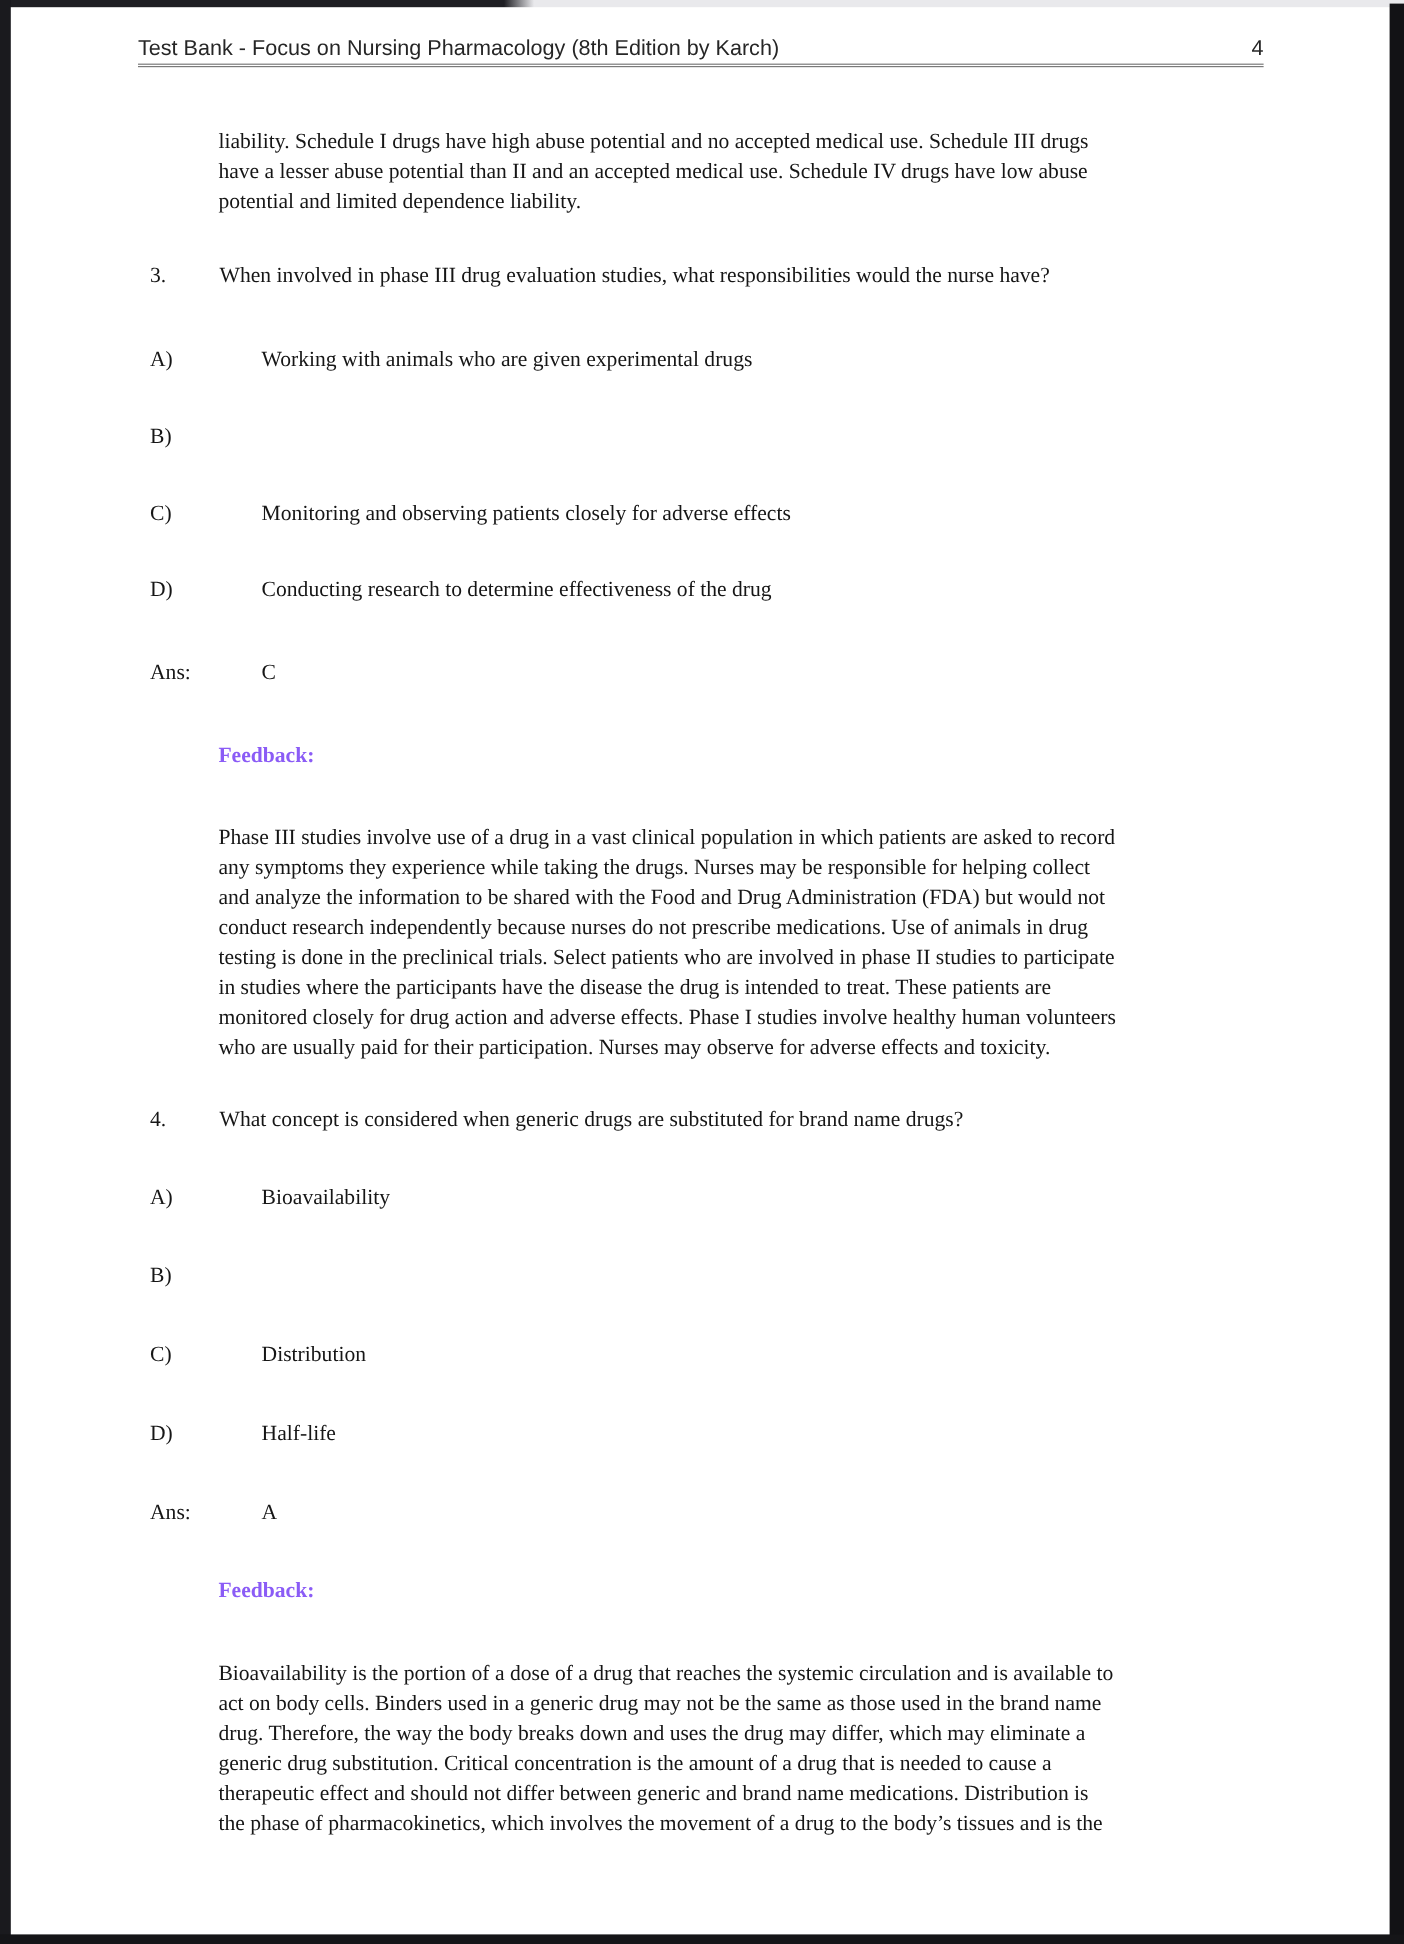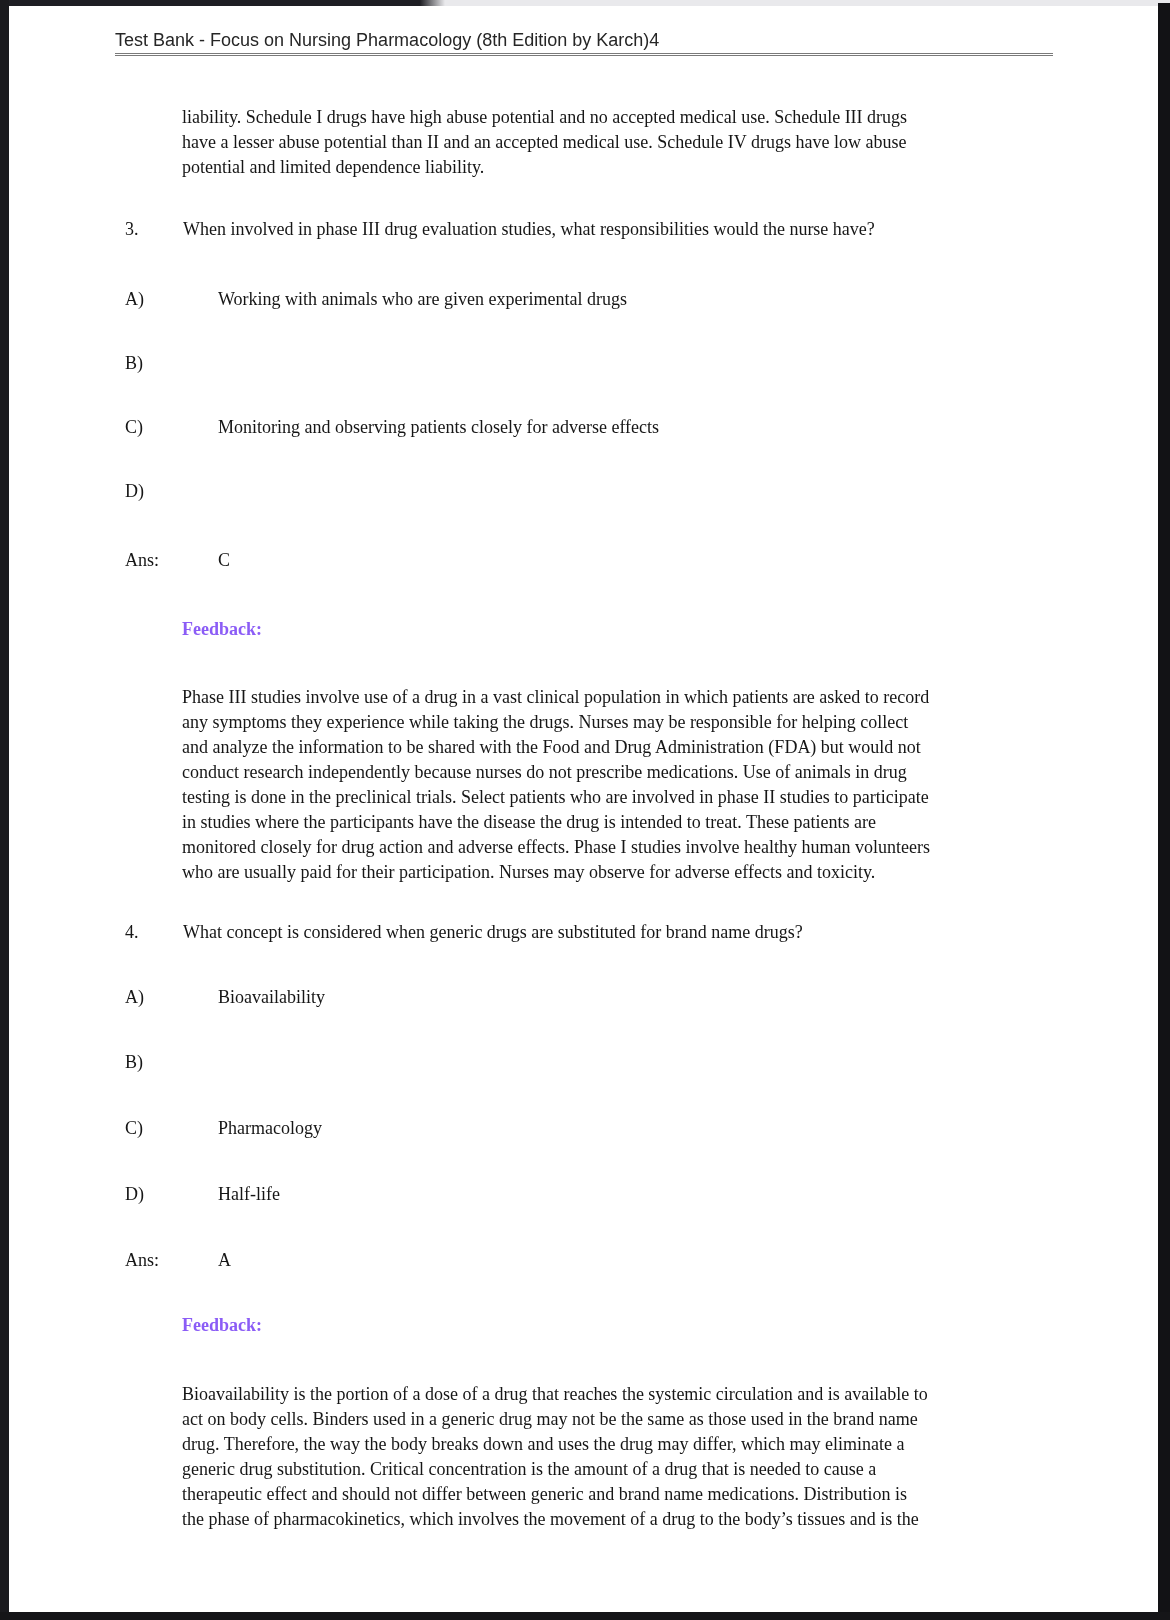--- a/index.html
+++ b/index.html
@@ -14,21 +14,21 @@
   .bar-top {
     left: 0; top: 0; width: 1170px; height: 6px;
     background: linear-gradient(to right, #1e1e23 0px, #1e1e23 420px, #e9e9ec 445px, #e9e9ec 100%);
   }
   .bar-left { left: 0; top: 0; width: 9px; height: 1620px; background: #1a1a1e; }
   .bar-right { right: 0; top: 3px; width: 12px; height: 1617px; background: #121215; }
   .bar-bottom { left: 0; bottom: 0; width: 1170px; height: 8px; background: #151518; }
 
   .header {
     position: absolute; left: 115px; top: 30px; width: 938px;
-    display: flex; justify-content: flex-start; align-items: flex-end;
+    display: flex; justify-content: space-between; align-items: flex-end;
     font-family: "Liberation Sans", sans-serif;
     font-size: 18px; line-height: 21px; color: #262626;
     border-bottom: 3px double #7a7a7a;
     padding-bottom: 2px;
   }
 
   .row {
     position: absolute; left: 125px; width: 930px;
     display: flex; align-items: baseline;
     font-size: 18px; line-height: 25px; color: #161616;
@@ -76,20 +76,21 @@
   </div>
   <div class="row" style="top:351px">
     <span class="lblw">B)</span>
   </div>
   <div class="row" style="top:415px">
     <span class="lblw">C)</span>
     <span class="txt">Monitoring and observing patients closely for adverse effects</span>
   </div>
   <div class="row" style="top:479px">
     <span class="lblw">D)</span>
+    <span class="txt">Conducting research to determine effectiveness of the drug</span>
   </div>
   <div class="row" style="top:548px">
     <span class="lblw">Ans:</span>
     <span class="txt">C</span>
   </div>
   <div class="fb-label" style="top:617px">Feedback:</div>
   <div class="para" style="top:685px">Phase III studies involve use of a drug in a vast clinical population in which patients are asked to record
 any symptoms they experience while taking the drugs. Nurses may be responsible for helping collect
 and analyze the information to be shared with the Food and Drug Administration (FDA) but would not
 conduct research independently because nurses do not prescribe medications. Use of animals in drug
@@ -104,21 +105,21 @@
   </div>
   <div class="row" style="top:985px">
     <span class="lblw">A)</span>
     <span class="txt">Bioavailability</span>
   </div>
   <div class="row" style="top:1050px">
     <span class="lblw">B)</span>
   </div>
   <div class="row" style="top:1116px">
     <span class="lblw">C)</span>
-    <span class="txt">Pharmacology</span>
+    <span class="txt">Distribution</span>
   </div>
   <div class="row" style="top:1182px">
     <span class="lblw">D)</span>
     <span class="txt">Half-life</span>
   </div>
   <div class="row" style="top:1248px">
     <span class="lblw">Ans:</span>
     <span class="txt">A</span>
   </div>
   <div class="fb-label" style="top:1313px">Feedback:</div>

